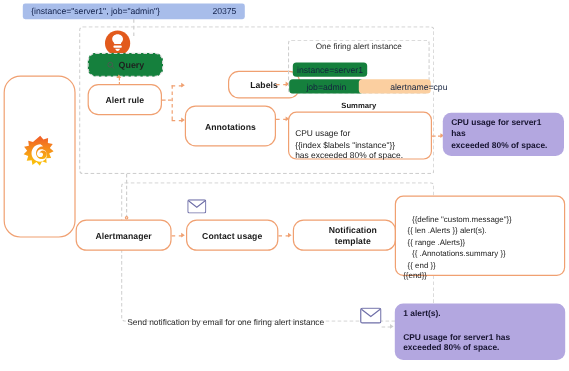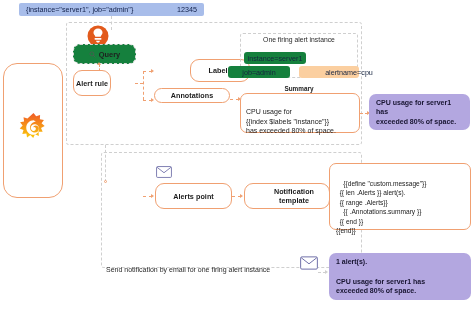--- a/index.html
+++ b/index.html
@@ -132,21 +132,21 @@
   }
   svg{display:block;}
 </style>
 </head>
 <body>
 
 <div id="stage">
 
   <div class="abs metricbar" style="left:19px;top:3px;width:185px;height:13px;">
     <span>{instance="server1", job="admin"}</span>
-    <span>12345</span>
+    <span>20375</span>
   </div>
 
   <div class="vline" style="left:111px;top:16px;height:14px;border-color:#cfcfcf;"></div>
 
   <div class="abs" style="left:87px;top:25px;width:22px;height:22px;">
     <svg width="22" height="22" viewBox="0 0 44 44" aria-hidden="true">
       <circle cx="22" cy="22" r="21" fill="#e25a1c"></circle>
       <path d="M22 7c-5.2 0-9 3.6-9 8 0 2.6 1.3 4.2 2.3 5.6.7 1 1.2 1.8 1.2 2.9h11c0-1.1.5-1.9 1.2-2.9 1-1.4 2.3-3 2.3-5.6 0-4.4-3.8-8-9-8z" fill="#fff"></path>
       <rect x="15" y="26" width="14" height="3.4" rx="1.4" fill="#fff"></rect>
       <path d="M18.2 31.4h7.6c0 2.1-1.7 3.6-3.8 3.6s-3.8-1.5-3.8-3.6z" fill="#fff"></path>
@@ -177,53 +177,53 @@
       <path fill="#fff" d="M32 16.5c-7.4 0-13.4 6-13.4 13.4S24.6 43.3 32 43.3c5.6 0 10.1-4.5 10.1-10.1 0-4.4-3.6-8-8-8-3.4 0-6.2 2.8-6.2 6.2 0 2.6 2.1 4.7 4.7 4.7 2 0 3.6-1.6 3.6-3.6 0-1.5-1.2-2.7-2.7-2.7-1.1 0-2.1.9-2.1 2.1 0 .9.7 1.6 1.6 1.6.6 0 1.2-.5 1.2-1.2" stroke="#fff" stroke-width="0" opacity="0"></path>
       <path fill="#fff" d="M32.4 15.9c-8 0-14.5 6.5-14.5 14.5 0 7.6 6.2 13.8 13.8 13.8 6.2 0 11.2-5 11.2-11.2 0-5-4-9-9-9-4 0-7.2 3.2-7.2 7.2 0 3.1 2.5 5.6 5.6 5.6 2.4 0 4.3-1.9 4.3-4.3 0-1.8-1.5-3.3-3.3-3.3-1.3 0-2.4 1.1-2.4 2.4 0-3 2.4-5.4 5.4-5.4 3.4 0 6.2 2.8 6.2 6.2 0 4.2-3.4 7.6-7.6 7.6-5.3 0-9.6-4.3-9.6-9.6 0-6.3 5.1-11.4 11.4-11.4"></path>
     </svg>
   </div>
 
   <div class="abs dashbox" style="left:66px;top:22px;width:296px;height:123px;"></div>
 
   <div class="vline" style="left:99px;top:64px;height:16px;"></div>
   <div class="arrowU" style="left:97px;top:62px;"></div>
 
-  <div class="abs node" style="left:73px;top:70px;width:38px;height:26px;">
+  <div class="abs node" style="left:73px;top:70px;width:62px;height:26px;">
     <span>Alert rule</span>
   </div>
 
   <div class="hline" style="left:135px;top:83px;width:8px;"></div>
   <div class="vline" style="left:143px;top:71px;height:29px;"></div>
   <div class="hline" style="left:143px;top:71px;width:9px;"></div>
   <div class="arrowR" style="left:151px;top:68.8px;"></div>
   <div class="hline" style="left:143px;top:100px;width:9px;"></div>
   <div class="arrowR" style="left:151px;top:97.8px;"></div>
 
   <div class="abs node" style="left:154px;top:59px;width:60px;height:23px;margin-left:36px;">
     <span>Labels</span>
   </div>
 
-  <div class="abs node" style="left:154px;top:88px;width:76px;height:15px;">
+  <div class="abs node" style="left:154px;top:88px;width:76px;height:34px;">
     <span>Annotations</span>
   </div>
 
   <div class="hline" style="left:230px;top:70px;width:9px;"></div>
   <div class="arrowR" style="left:238px;top:67.8px;"></div>
   <div class="hline" style="left:230px;top:99px;width:9px;"></div>
   <div class="arrowR" style="left:238px;top:96.8px;"></div>
 
   <div class="abs dashbox" style="left:240px;top:33px;width:118px;height:45px;"></div>
 
   <div class="abs caption" style="left:240px;top:36px;width:118px;text-align:center;font-size:6.8px;">One firing alert instance</div>
 
   <div class="abs badge blue" style="left:244px;top:52px;width:62px;height:12px;">
     <span>instance=server1</span>
   </div>
 
-  <div class="abs badge blue" style="left:228px;top:66px;width:62px;height:12px;">
+  <div class="abs badge blue" style="left:241px;top:66px;width:62px;height:12px;">
     <span>job=admin</span>
   </div>
 
   <div class="abs badge orange" style="left:299px;top:66px;width:60px;height:12px;">
     <span>alertname=cpu</span>
   </div>
 
   <div class="abs summary-title" style="left:240px;top:85px;width:118px;">Summary</div>
 
   <div class="abs summary-card" style="left:240px;top:93px;width:120px;height:40px;">
@@ -245,26 +245,29 @@
   <div class="vline" style="left:105px;top:145px;height:37px;border-color:#cfcfcf;"></div>
   <div class="dot" style="left:103.5px;top:180px;"></div>
 
   <div class="abs" style="left:156px;top:166px;width:16px;height:12px;">
     <svg width="16" height="12" viewBox="0 0 20 15">
       <rect x="0.7" y="0.7" width="18.6" height="13.6" rx="1.4" fill="#fff" stroke="#6f6fa8" stroke-width="1.1"></rect>
       <path d="M1.3 1.6 L10 8.4 L18.7 1.6" fill="none" stroke="#6f6fa8" stroke-width="1.1"></path>
     </svg>
   </div>
 
+  <div class="abs node" style="left:63px;top:183px;width:80px;height:26px;">
+    <span>Alertmanager</span>
+  </div>
 
   <div class="hline" style="left:143px;top:196px;width:9px;"></div>
   <div class="arrowR" style="left:151px;top:193.8px;"></div>
 
   <div class="abs node" style="left:155px;top:183px;width:77px;height:26px;">
-    <span>Alerts point</span>
+    <span>Contact usage</span>
   </div>
 
   <div class="hline" style="left:232px;top:196px;width:9px;"></div>
   <div class="arrowR" style="left:240px;top:193.8px;"></div>
 
   <div class="abs node" style="left:244px;top:183px;width:86px;height:26px;padding-left:14px;">
     <span>Notification template</span>
   </div>
 
   <div class="hline" style="left:330px;top:196px;width:8px;"></div>

